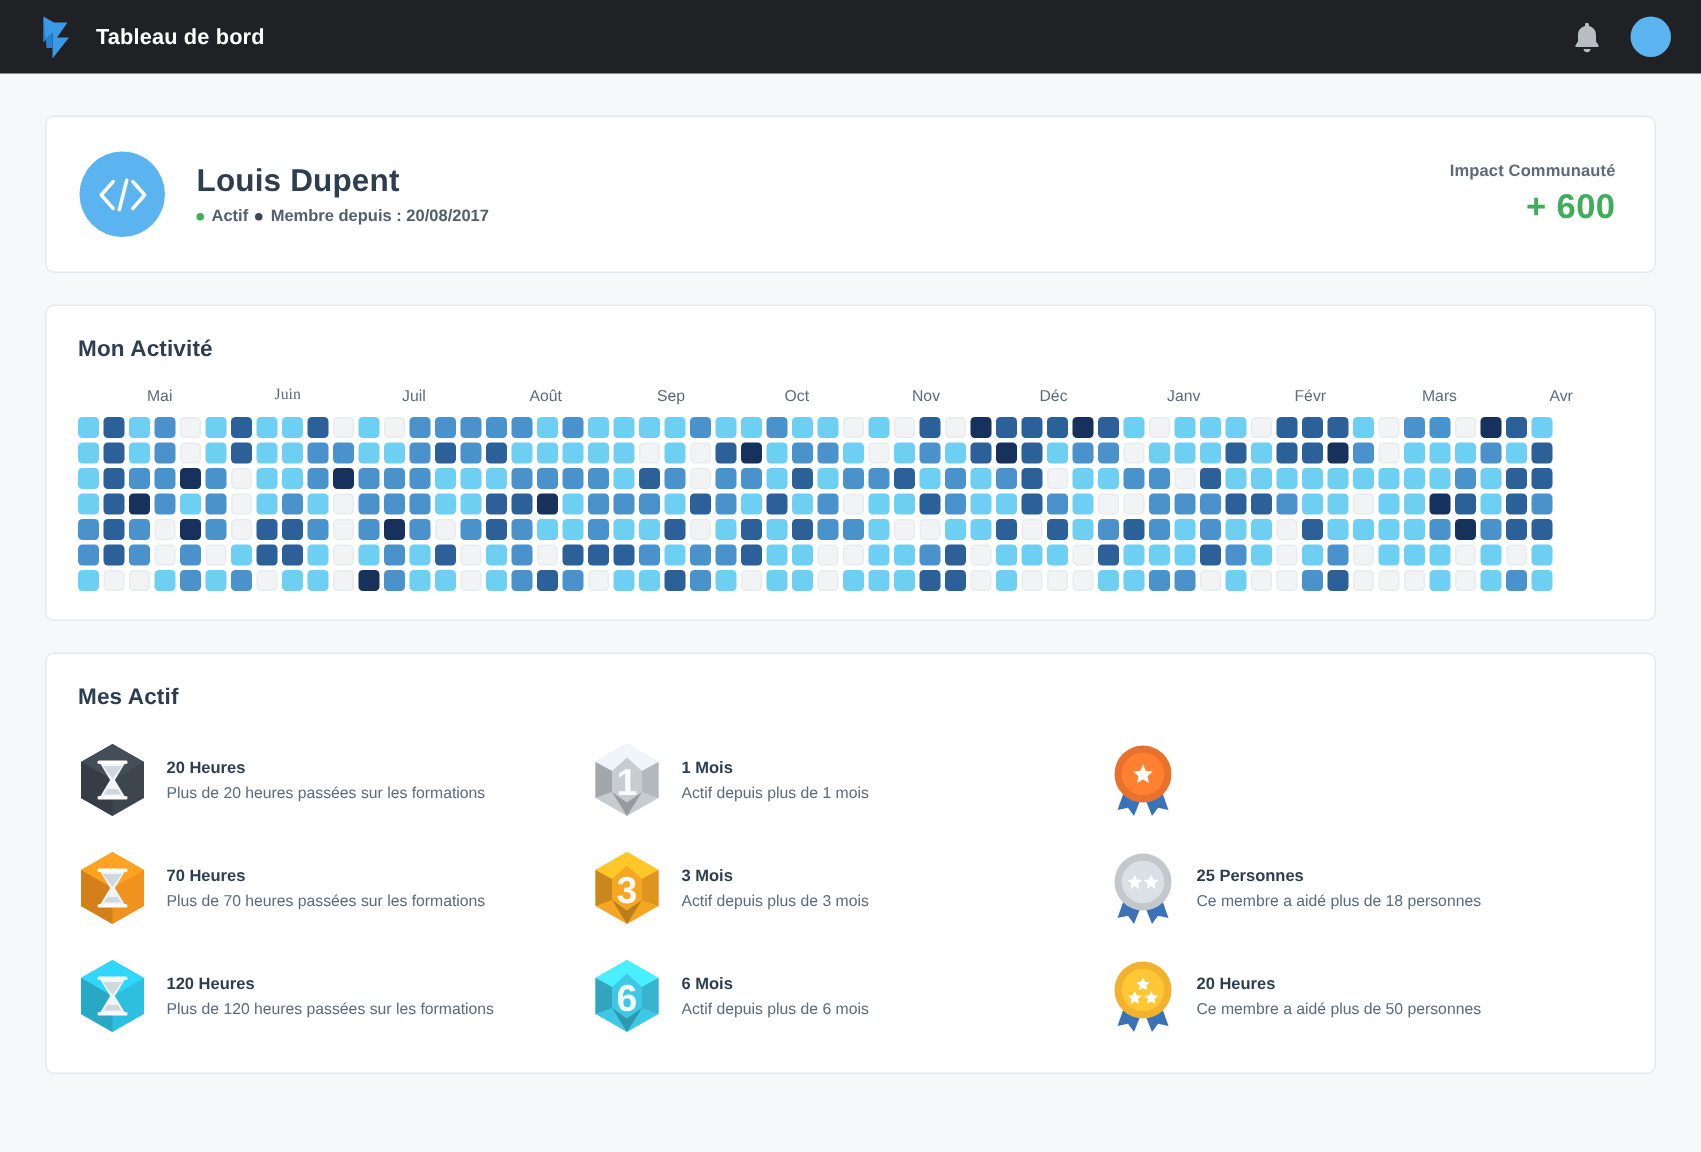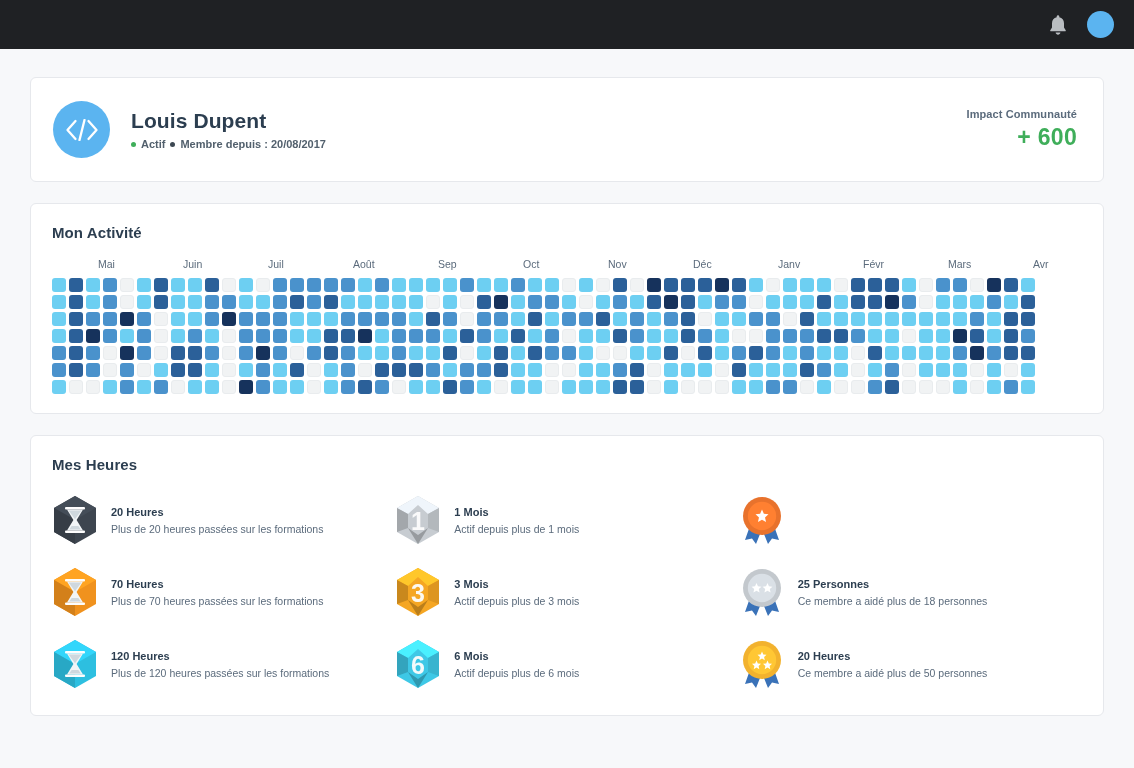--- a/index.html
+++ b/index.html
@@ -193,20 +193,29 @@
     font-size: 10.5px;
     color: #5b6b7c;
     line-height: 1.4;
     margin-top: 2px;
   }
 </style>
 </head>
 <body>
 
 <div class="topbar">
+  <div class="topbar-left">
+    <span>
+      <svg class="brand-logo" viewBox="0 0 28 30">
+        <path d="M7 1 L7 18 L13 12 L13 29 L24 15 L16 15 L23 5 L14 5 Z" fill="#3a9ae8"></path>
+        <path d="M7 1 L7 18 L13 12 L13 22 L9 22 Z" fill="#2b7fd0"></path>
+      </svg>
+    </span>
+    <span class="brand-title">Tableau de bord</span>
+  </div>
   <div class="topbar-right">
     <span>
       <svg class="bell-icon" viewBox="0 0 22 24">
         <path d="M11 2.2c-.7 0-1.3.6-1.3 1.3v.8C6.9 4.9 5 7.3 5 10.2v4.4l-1.7 2.6c-.3.5 0 1.1.6 1.1h14.2c.6 0 .9-.6.6-1.1L17 14.6v-4.4c0-2.9-1.9-5.3-4.7-5.9v-.8c0-.7-.6-1.3-1.3-1.3z" fill="#b9bdc1"></path>
         <path d="M8.6 19.6c.2 1.3 1.2 2.2 2.4 2.2s2.2-.9 2.4-2.2z" fill="#b9bdc1"></path>
       </svg>
     </span>
     <span class="avatar-dot"></span>
   </div>
 </div>
@@ -233,21 +242,21 @@
     <div class="profile-right">
       <div class="impact-label">Impact Communauté</div>
       <div class="impact-value">+ 600</div>
     </div>
   </div>
 
   <div class="card activity-card">
     <div class="section-title">Mon Activité</div>
     <div class="months-row">
         <span class="month-label" style="width: 85px;">Mai</span>
-        <span class="month-label" style="width: 85px;">Juin</span>
+        <span class="month-label" style="width: 85px; font-family: Liberation Serif, serif;">Juin</span>
         <span class="month-label" style="width: 85px;">Juil</span>
         <span class="month-label" style="width: 85px;">Août</span>
         <span class="month-label" style="width: 85px;">Sep</span>
         <span class="month-label" style="width: 85px;">Oct</span>
         <span class="month-label" style="width: 85px;">Nov</span>
         <span class="month-label" style="width: 85px;">Déc</span>
         <span class="month-label" style="width: 85px;">Janv</span>
         <span class="month-label" style="width: 85px;">Févr</span>
         <span class="month-label" style="width: 85px;">Mars</span>
         <span class="month-label" style="width: 85px;">Avr</span>
@@ -672,21 +681,21 @@
             <div class="cell" style="background: rgb(241, 243, 244); border: 1px solid rgb(233, 236, 238);"></div>
             <div class="cell" style="background: rgb(109, 207, 242);"></div>
             <div class="cell" style="background: rgb(74, 146, 204);"></div>
             <div class="cell" style="background: rgb(109, 207, 242);"></div>
           </div>
         </div>
     </div>
   </div>
 
   <div class="card badges-card">
-    <div class="section-title">Mes Heures</div>
+    <div class="section-title">Mes Actif</div>
     <div class="badge-grid">
         <div class="badge">
           <div class="badge-icon"><svg width="46" height="50" viewBox="0 0 46 50">
     <polygon points="23,1 44,13 44,37 23,49 2,37 2,13" fill="#3d454f"></polygon>
     <polygon points="23,1 44,13 23,25 2,13" fill="#444d58"></polygon>
     <polygon points="2,13 23,25 23,49 2,37" fill="#363d46"></polygon>
     <rect x="13" y="12" width="20" height="2.4" rx="1" fill="#fdfdfd"></rect>
     <rect x="13" y="35.6" width="20" height="2.4" rx="1" fill="#fdfdfd"></rect>
     <path d="M15 14.4 L31 14.4 L24.6 25 L31 35.6 L15 35.6 L21.4 25 Z" fill="#f2f5f7"></path>
     <path d="M16.6 15.6 L29.4 15.6 L23 24.3 Z" fill="#cfd8de"></path>

